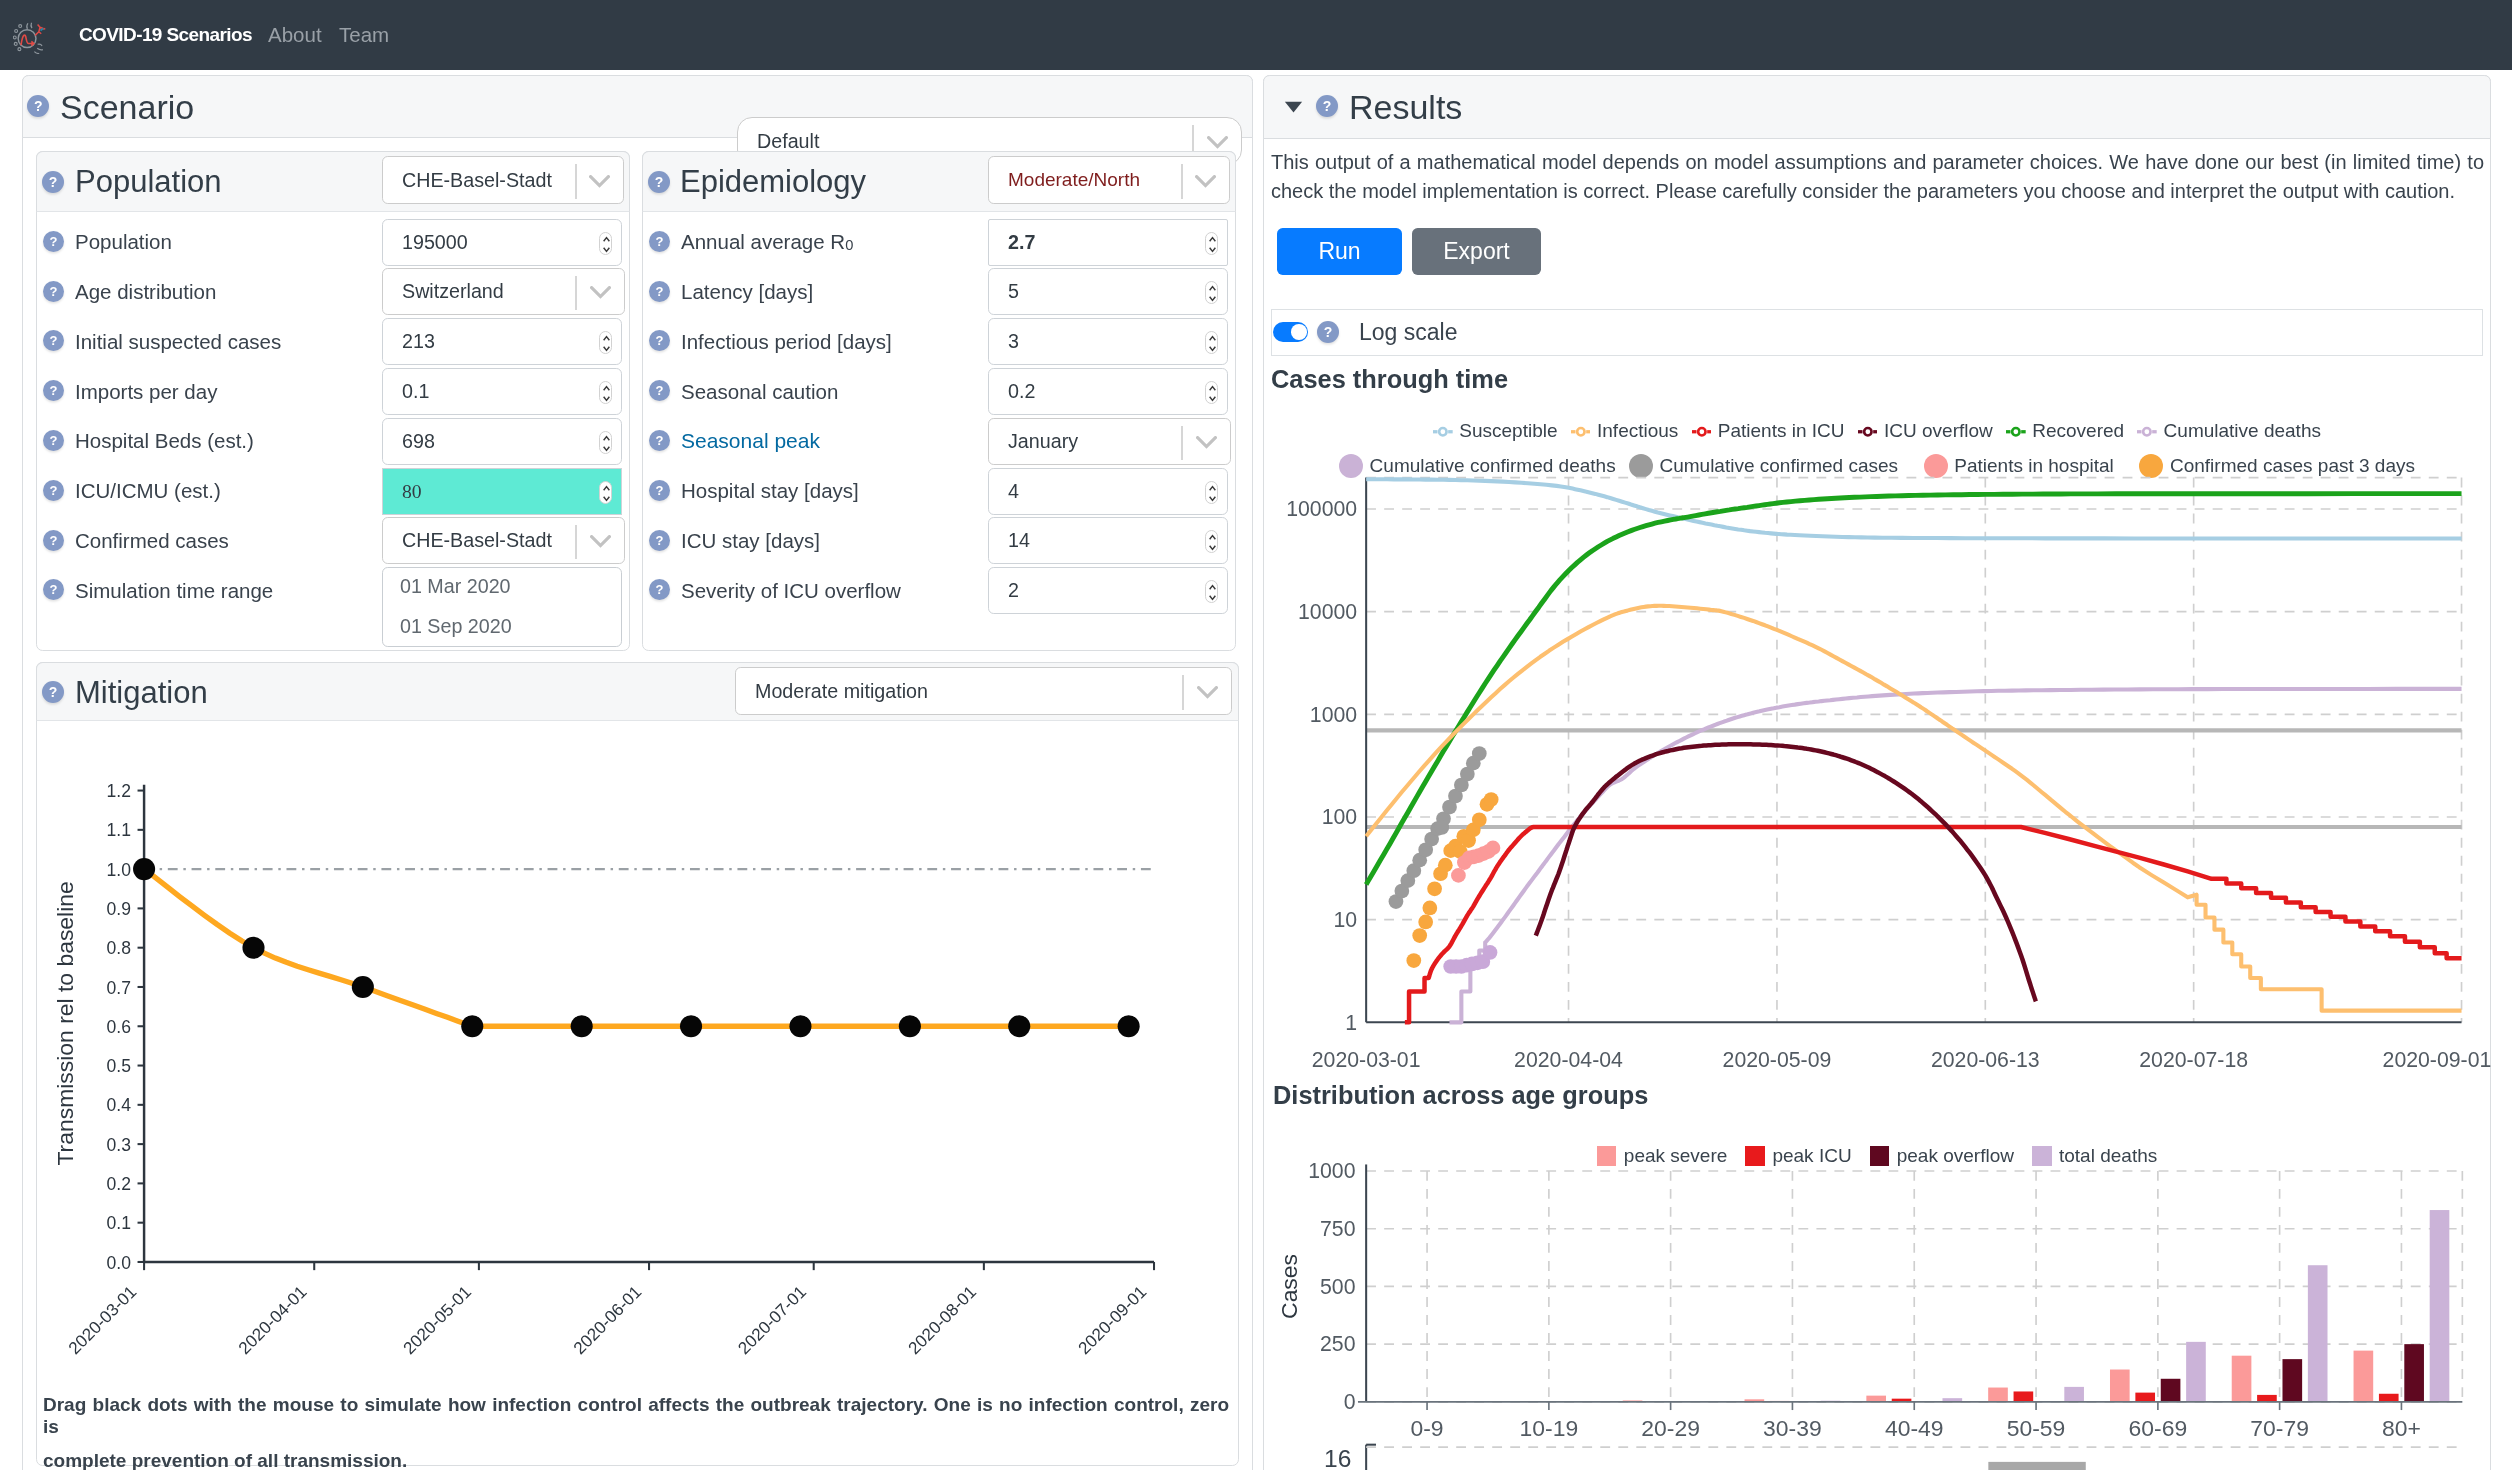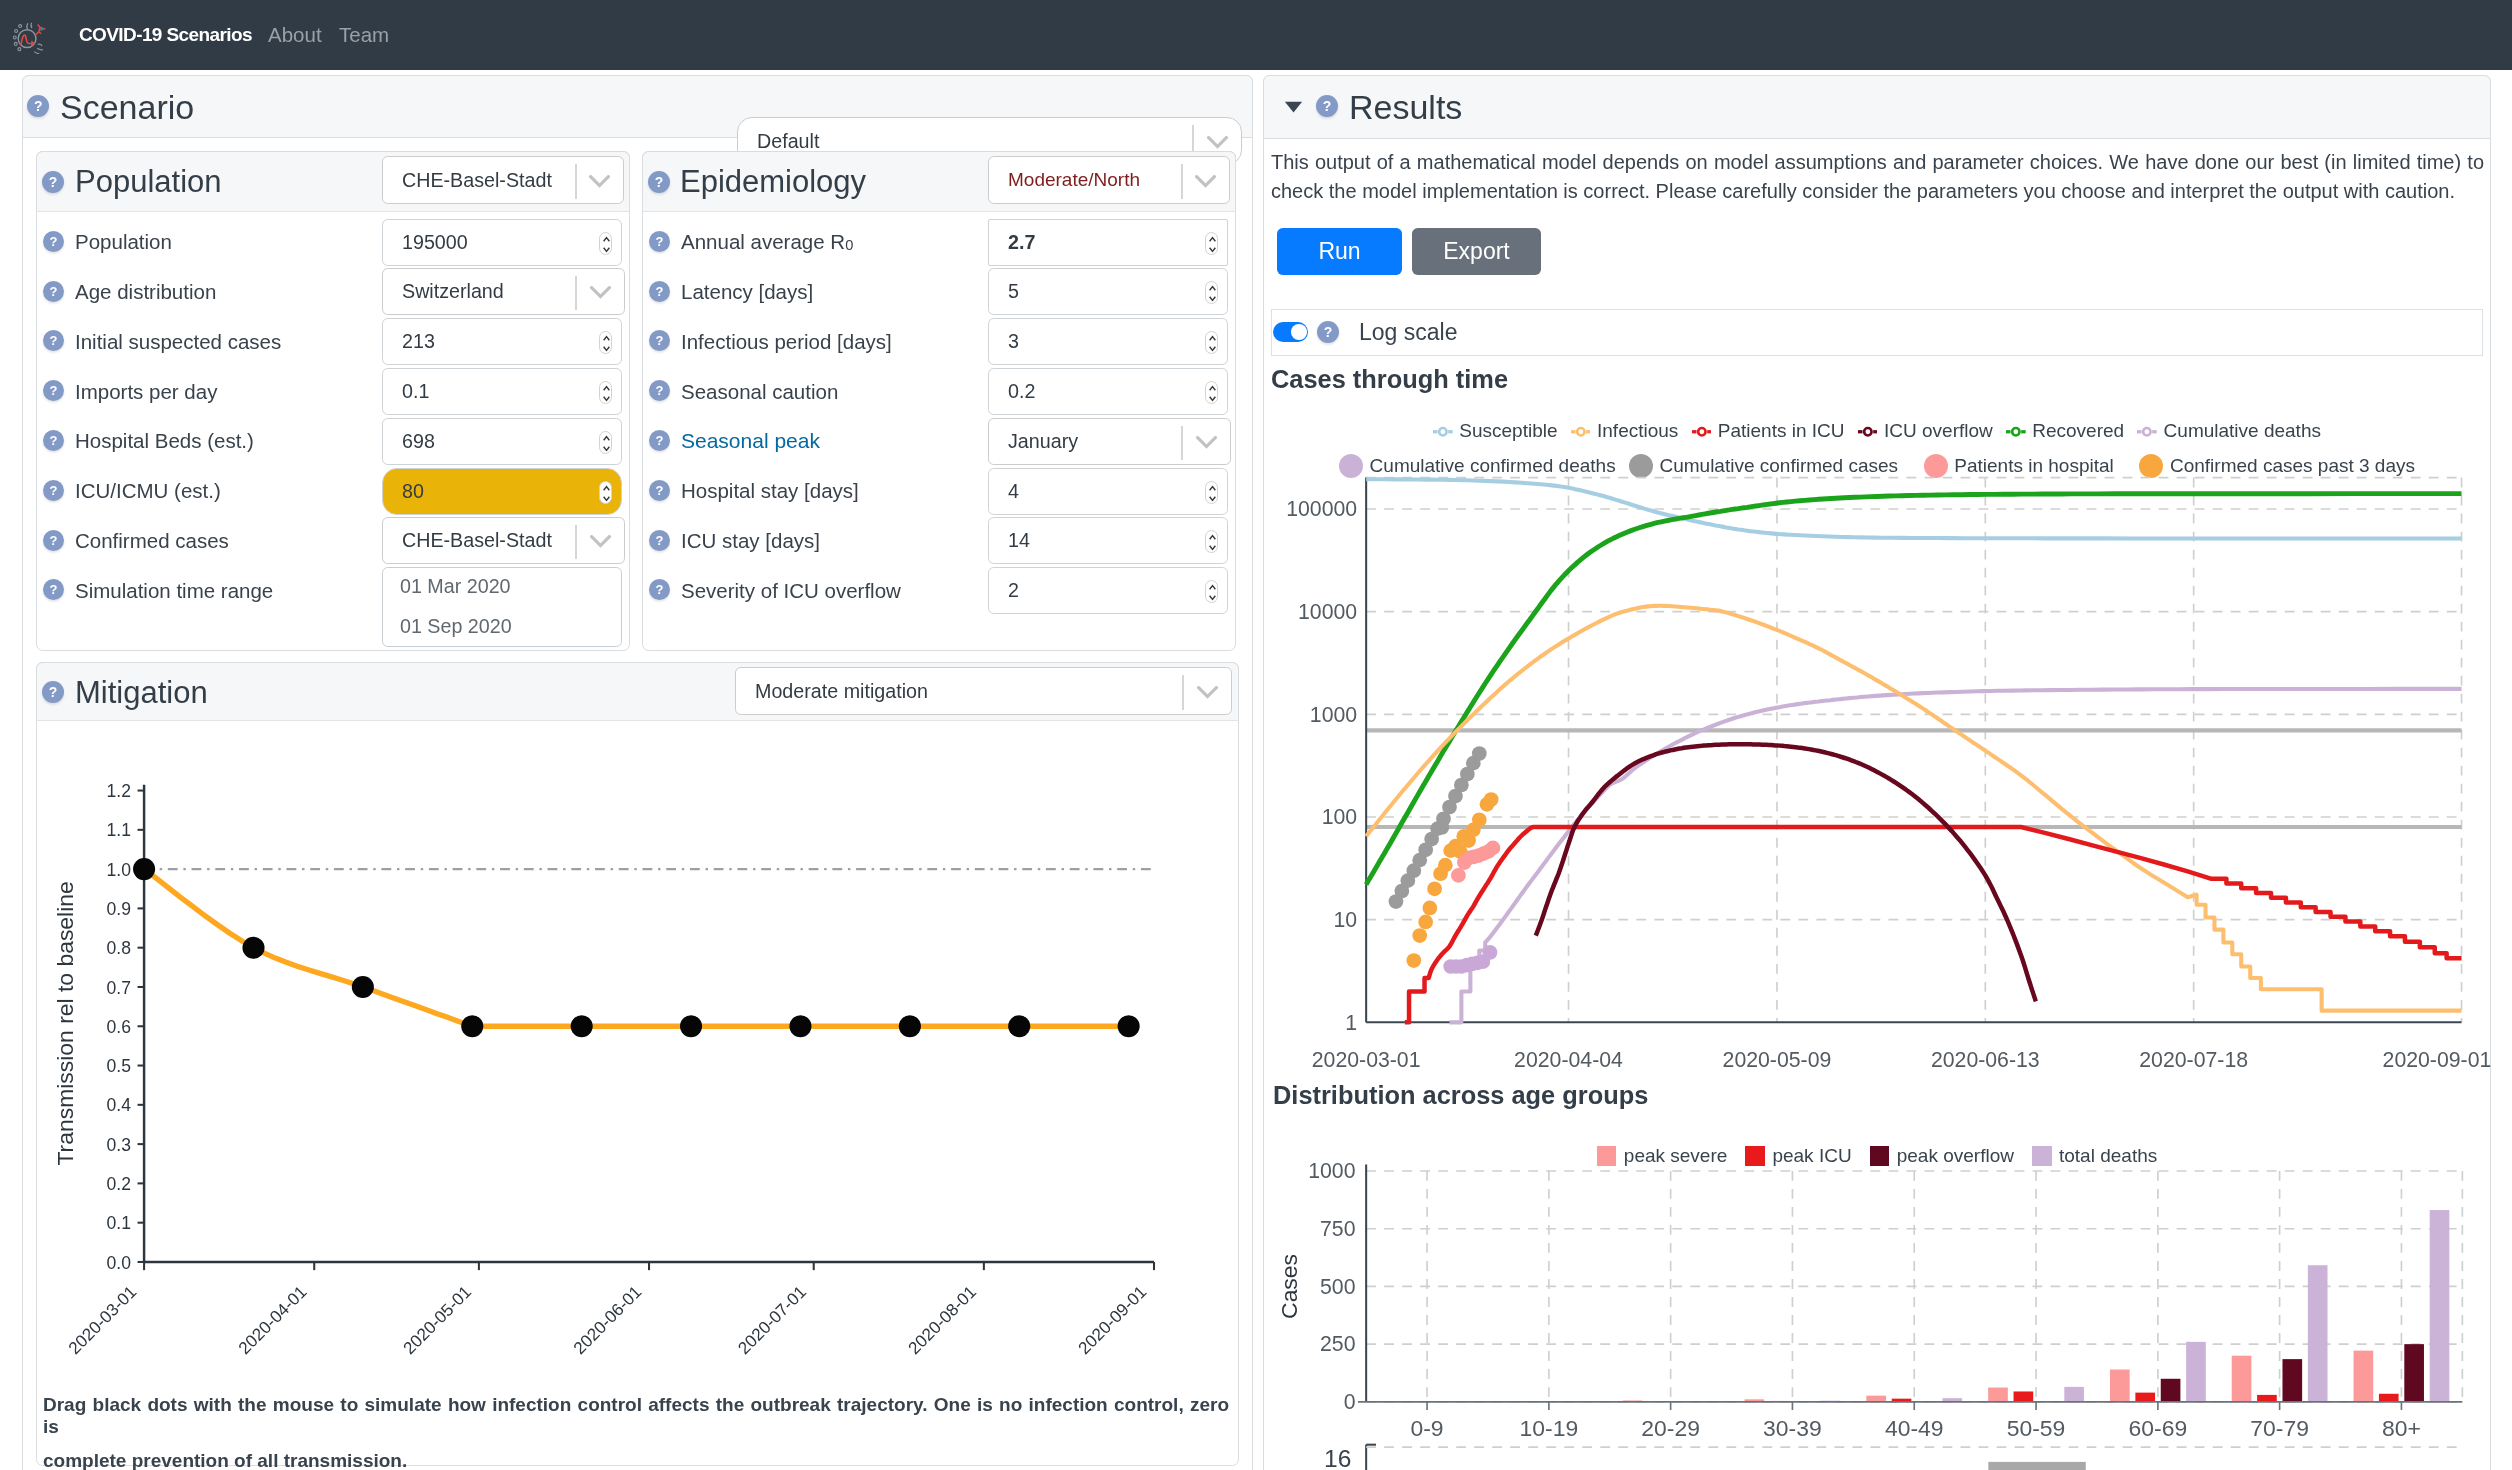--- a/index.html
+++ b/index.html
@@ -93,21 +93,21 @@
 <div style="position:absolute;left:75px;top:424px;height:33px;display:flex;align-items:center;font-size:20.5px;color:#39424c">Hospital Beds (est.)</div>
 <div style="position:absolute;left:382px;top:418px;width:240px;height:47px;background:#fff;border:1.6px solid #ced3d8;border-radius:5.7px;">
       <div style="position:absolute;left:19px;top:0;height:100%;display:flex;align-items:center;font-size:19.7px;color:#333c44">698</div>
       <div style="position:absolute;right:9px;top:12px;width:13px;height:23px;border:1.2px solid #d2d2d2;border-radius:6.6px;background:#fff"><svg width="13" height="23" viewBox="0 0 16 28">
           <path d="M4.5 10 L8 5.5 L11.5 10" fill="none" stroke="#3a3a3a" stroke-width="1.8"></path>
           <path d="M4.5 18 L8 22.5 L11.5 18" fill="none" stroke="#3a3a3a" stroke-width="1.8"></path>
         </svg></div>
     </div>
 <div style="position:absolute;left:43px;top:480px;width:21px;height:21px;border-radius:50%;background:#8399c6;color:#fff;font-size:13px;font-weight:700;display:flex;align-items:center;justify-content:center;box-shadow:0 1.6px 2.5px rgba(0,0,0,0.12)">?</div>
 <div style="position:absolute;left:75px;top:474px;height:33px;display:flex;align-items:center;font-size:20.5px;color:#39424c">ICU/ICMU (est.)</div>
-<div style="position:absolute;left:382px;top:468px;width:240px;height:47px;background:#eab308;border:1.6px solid #ced3d8;border-radius:15px;">
+<div style="position:absolute;left:382px;top:468px;width:240px;height:47px;background:#5eead4;border:1.6px solid #ced3d8;border-radius:0;font-family:Liberation Serif, serif;">
       <div style="position:absolute;left:19px;top:0;height:100%;display:flex;align-items:center;font-size:19.7px;color:#333c44">80</div>
       <div style="position:absolute;right:9px;top:12px;width:13px;height:23px;border:1.2px solid #d2d2d2;border-radius:6.6px;background:#fff"><svg width="13" height="23" viewBox="0 0 16 28">
           <path d="M4.5 10 L8 5.5 L11.5 10" fill="none" stroke="#3a3a3a" stroke-width="1.8"></path>
           <path d="M4.5 18 L8 22.5 L11.5 18" fill="none" stroke="#3a3a3a" stroke-width="1.8"></path>
         </svg></div>
     </div>
 <div style="position:absolute;left:43px;top:530px;width:21px;height:21px;border-radius:50%;background:#8399c6;color:#fff;font-size:13px;font-weight:700;display:flex;align-items:center;justify-content:center;box-shadow:0 1.6px 2.5px rgba(0,0,0,0.12)">?</div>
 <div style="position:absolute;left:75px;top:524px;height:33px;display:flex;align-items:center;font-size:20.5px;color:#39424c">Confirmed cases</div>
 <div style="position:absolute;left:382px;top:517px;width:243px;height:47px;background:#fff;border:1.6px solid #cccccc;border-radius:5.7px;">
       <div style="position:absolute;left:19px;top:0;height:100%;display:flex;align-items:center;font-size:19.7px;color:#333c44;white-space:nowrap">CHE-Basel-Stadt</div>

